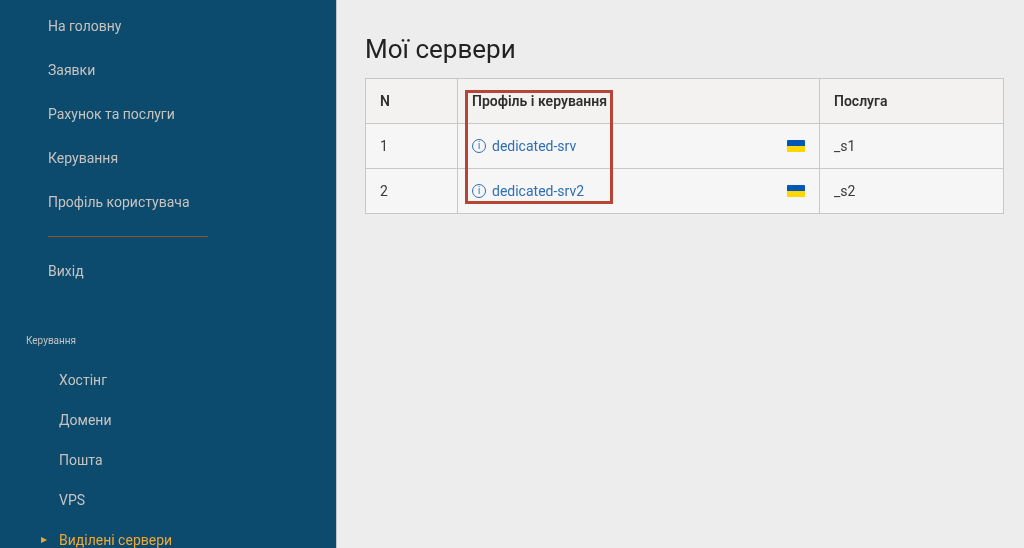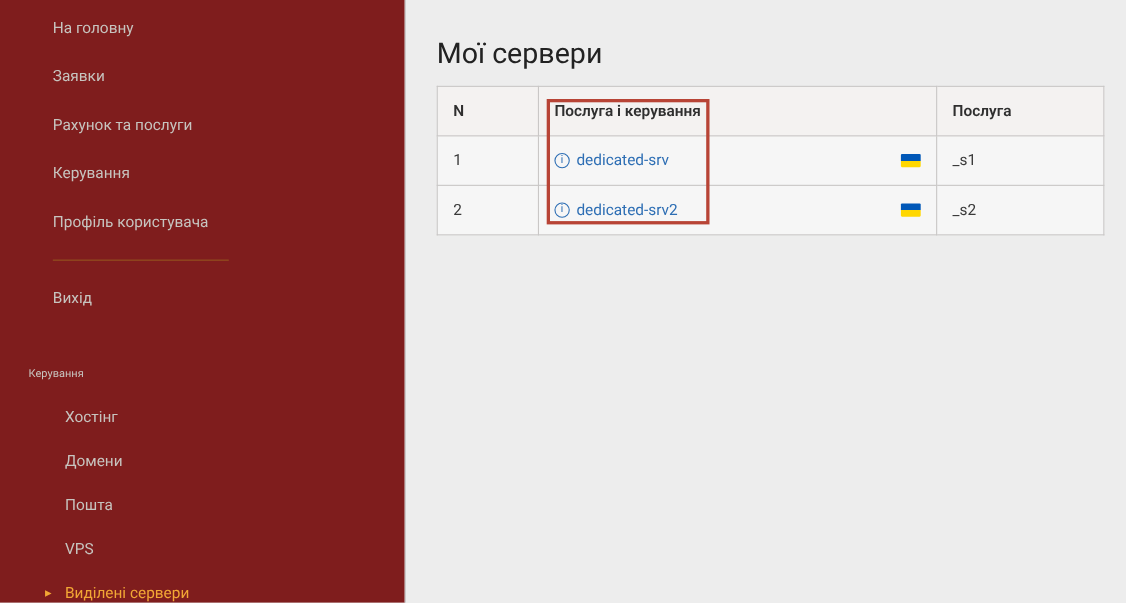--- a/index.html
+++ b/index.html
@@ -1,22 +1,22 @@
 <!DOCTYPE html>
 <html><head>
 <meta charset="utf-8">
 <style>
   * { box-sizing: border-box; margin: 0; padding: 0; }
   html, body { height: 100%; font-family: -apple-system, BlinkMacSystemFont, "Segoe UI", Roboto, Arial, sans-serif; }
   body { display: flex; background: #EDEDED; width: 1024px; height: 548px; overflow: hidden; }
 
   
   .sidebar {
-    width: 368px;
-    background: #7f1d1d;
+    width: 336px;
+    background: #0c4a6e;
     color: #C7C4BF;
     padding-top: 4px;
     flex-shrink: 0;
     font-size: 14px;
   }
   .side-item {
     padding: 14px 20px 14px 48px;
     cursor: pointer;
     color: #C7C4BF;
     white-space: nowrap;
@@ -156,21 +156,21 @@
   <div class="side-sub active">Виділені сервери</div>
 </nav>
 
 <main class="main">
   <h1 class="page-title">Мої сервери</h1>
 
   <table class="servers">
     <thead>
       <tr>
         <th class="col-n">N</th>
-        <th class="col-access">Послуга і керування</th>
+        <th class="col-access">Профіль і керування</th>
         <th>Послуга</th>
       </tr>
     </thead>
     <tbody>
       <tr>
         <td>1</td>
         <td>
           <div class="access-cell">
             <a class="srv-link">
               <span class="info-icon">i</span>

